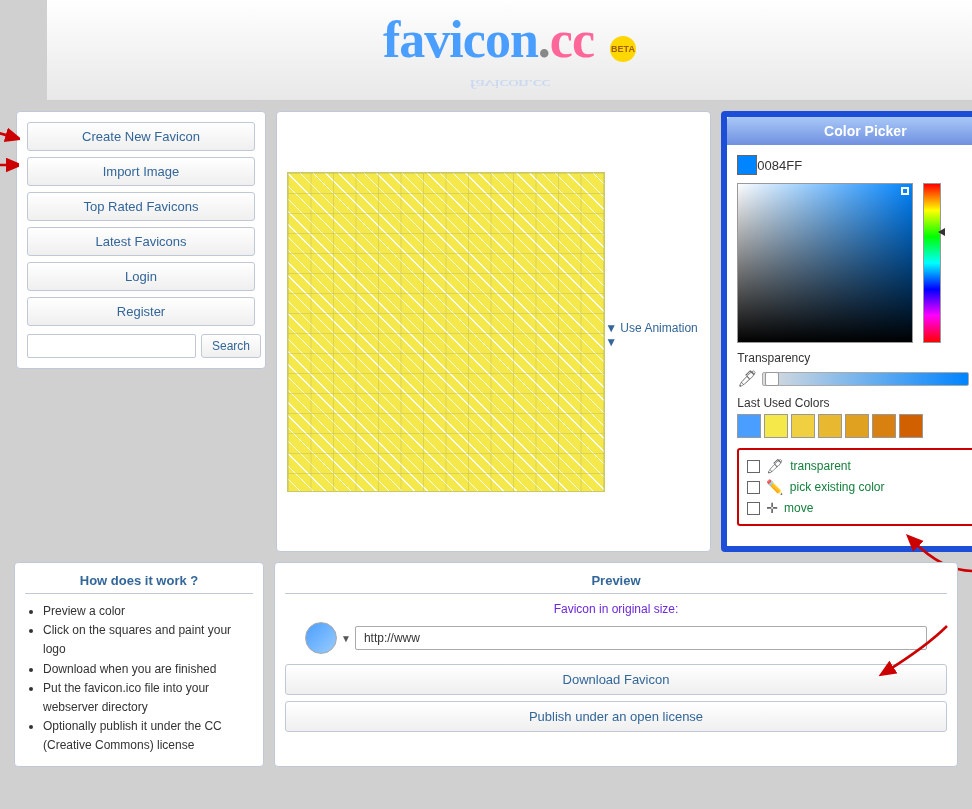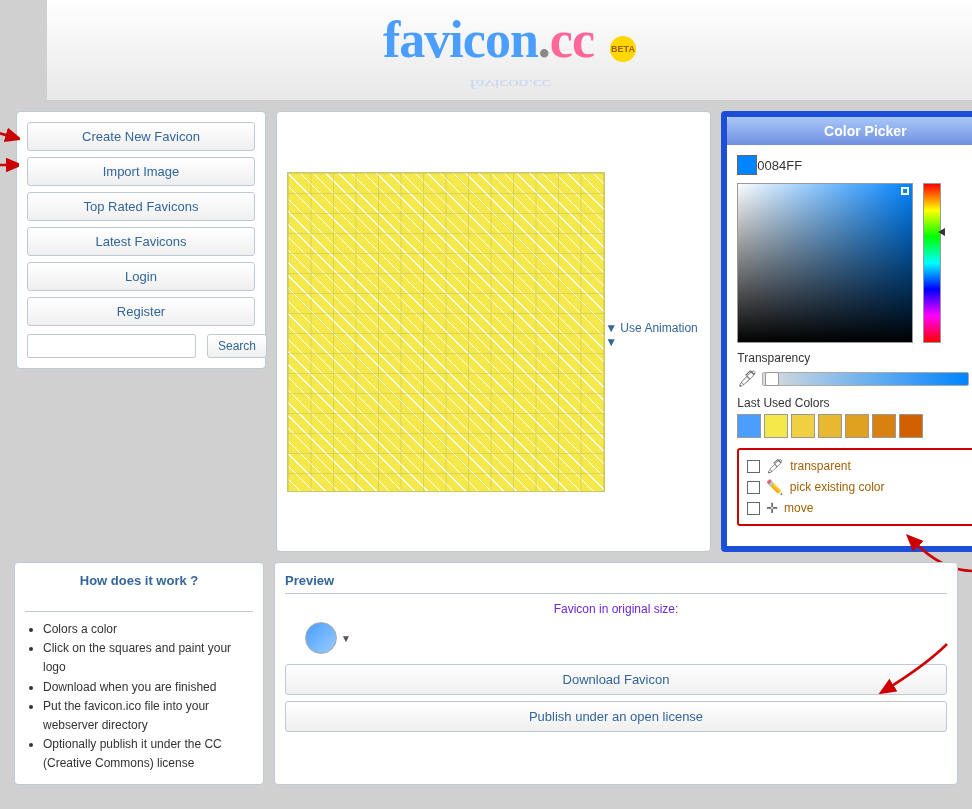--- a/index.html
+++ b/index.html
@@ -71,21 +71,21 @@
       border: 1px solid #c0c8d8;
       border-radius: 3px;
       cursor: pointer;
       color: #336699;
       text-align: center;
       font-size: 13px;
       text-decoration: none;
     }
     .search-row {
       display: flex;
-      gap: 11px;
+      gap: 5px;
       margin-top: 8px;
     }
     .search-input {
       flex: 1;
       padding: 4px 6px;
       border: 1px solid #c0c8d8;
       border-radius: 2px;
       font-size: 12px;
     }
     .search-btn {
@@ -248,21 +248,21 @@
       border: 1px solid #666;
       background: #fff;
       flex-shrink: 0;
     }
     .cp-tool-icon {
       font-size: 14px;
       color: #666;
     }
     .cp-tool-label {
       font-size: 12px;
-      color: #a16207;
+      color: #15803d;
     }
 
     
     .bottom-section {
       display: flex;
       gap: 10px;
       padding: 0 14px 10px;
       max-width: 972px;
     }
     .how-box {
@@ -272,39 +272,40 @@
       border-radius: 4px;
       padding: 10px;
     }
     .how-title {
       color: #336699;
       font-weight: bold;
       font-size: 13px;
       text-align: center;
       margin-bottom: 8px;
       border-bottom: 1px solid #c0c8d8;
-      padding-bottom: 23px;
+      padding-bottom: 5px;
     }
     .how-list {
       padding-left: 18px;
       color: #333;
       font-size: 12px;
       line-height: 1.6;
     }
     .preview-box {
       flex: 1;
       background: #fff;
       border: 1px solid #c0c8d8;
       border-radius: 4px;
       padding: 10px;
     }
     .preview-title {
       color: #336699;
       font-weight: bold;
       font-size: 13px;
+      text-align: center;
       margin-bottom: 8px;
       border-bottom: 1px solid #c0c8d8;
       padding-bottom: 5px;
     }
     .preview-label {
       font-size: 12px;
       color: #6d28d9;
       text-align: center;
       margin-bottom: 6px;
     }
@@ -519,34 +520,35 @@
     </div>
   </div>
 
 </div>
 
 <div class="bottom-section">
 
   <div class="how-box">
     <div class="how-title">How does it work ?</div>
     <ul class="how-list">
-      <li>Colors a color</li>
+      <li>Preview a color</li>
       <li>Click on the squares and paint your logo</li>
       <li>Download when you are finished</li>
       <li>Put the favicon.ico file into your webserver directory</li>
       <li>Optionally publish it under the CC (Creative Commons) license</li>
     </ul>
   </div>
 
   <div class="preview-box" style="position:relative;">
     <div class="preview-title">Preview</div>
     <div class="preview-label">Favicon in original size:</div>
     <div class="preview-browser">
       <div class="preview-favicon-placeholder"></div>
       <span class="preview-arrow">▼</span>
+      <input class="preview-url" type="text" value="http://www" style="">
     </div>
     <button class="preview-download-btn">Download Favicon</button>
     <button class="preview-publish-btn">Publish under an open license</button>
 
     <svg style="position:absolute;right:0;bottom:80px;width:100px;height:70px;" viewBox="0 0 100 70">
       <defs>
         <marker id="ah5" markerWidth="7" markerHeight="7" refX="3" refY="3" orient="auto">
           <polygon points="0 0, 7 3, 0 6" fill="#cc0000"></polygon>
         </marker>
       </defs>

